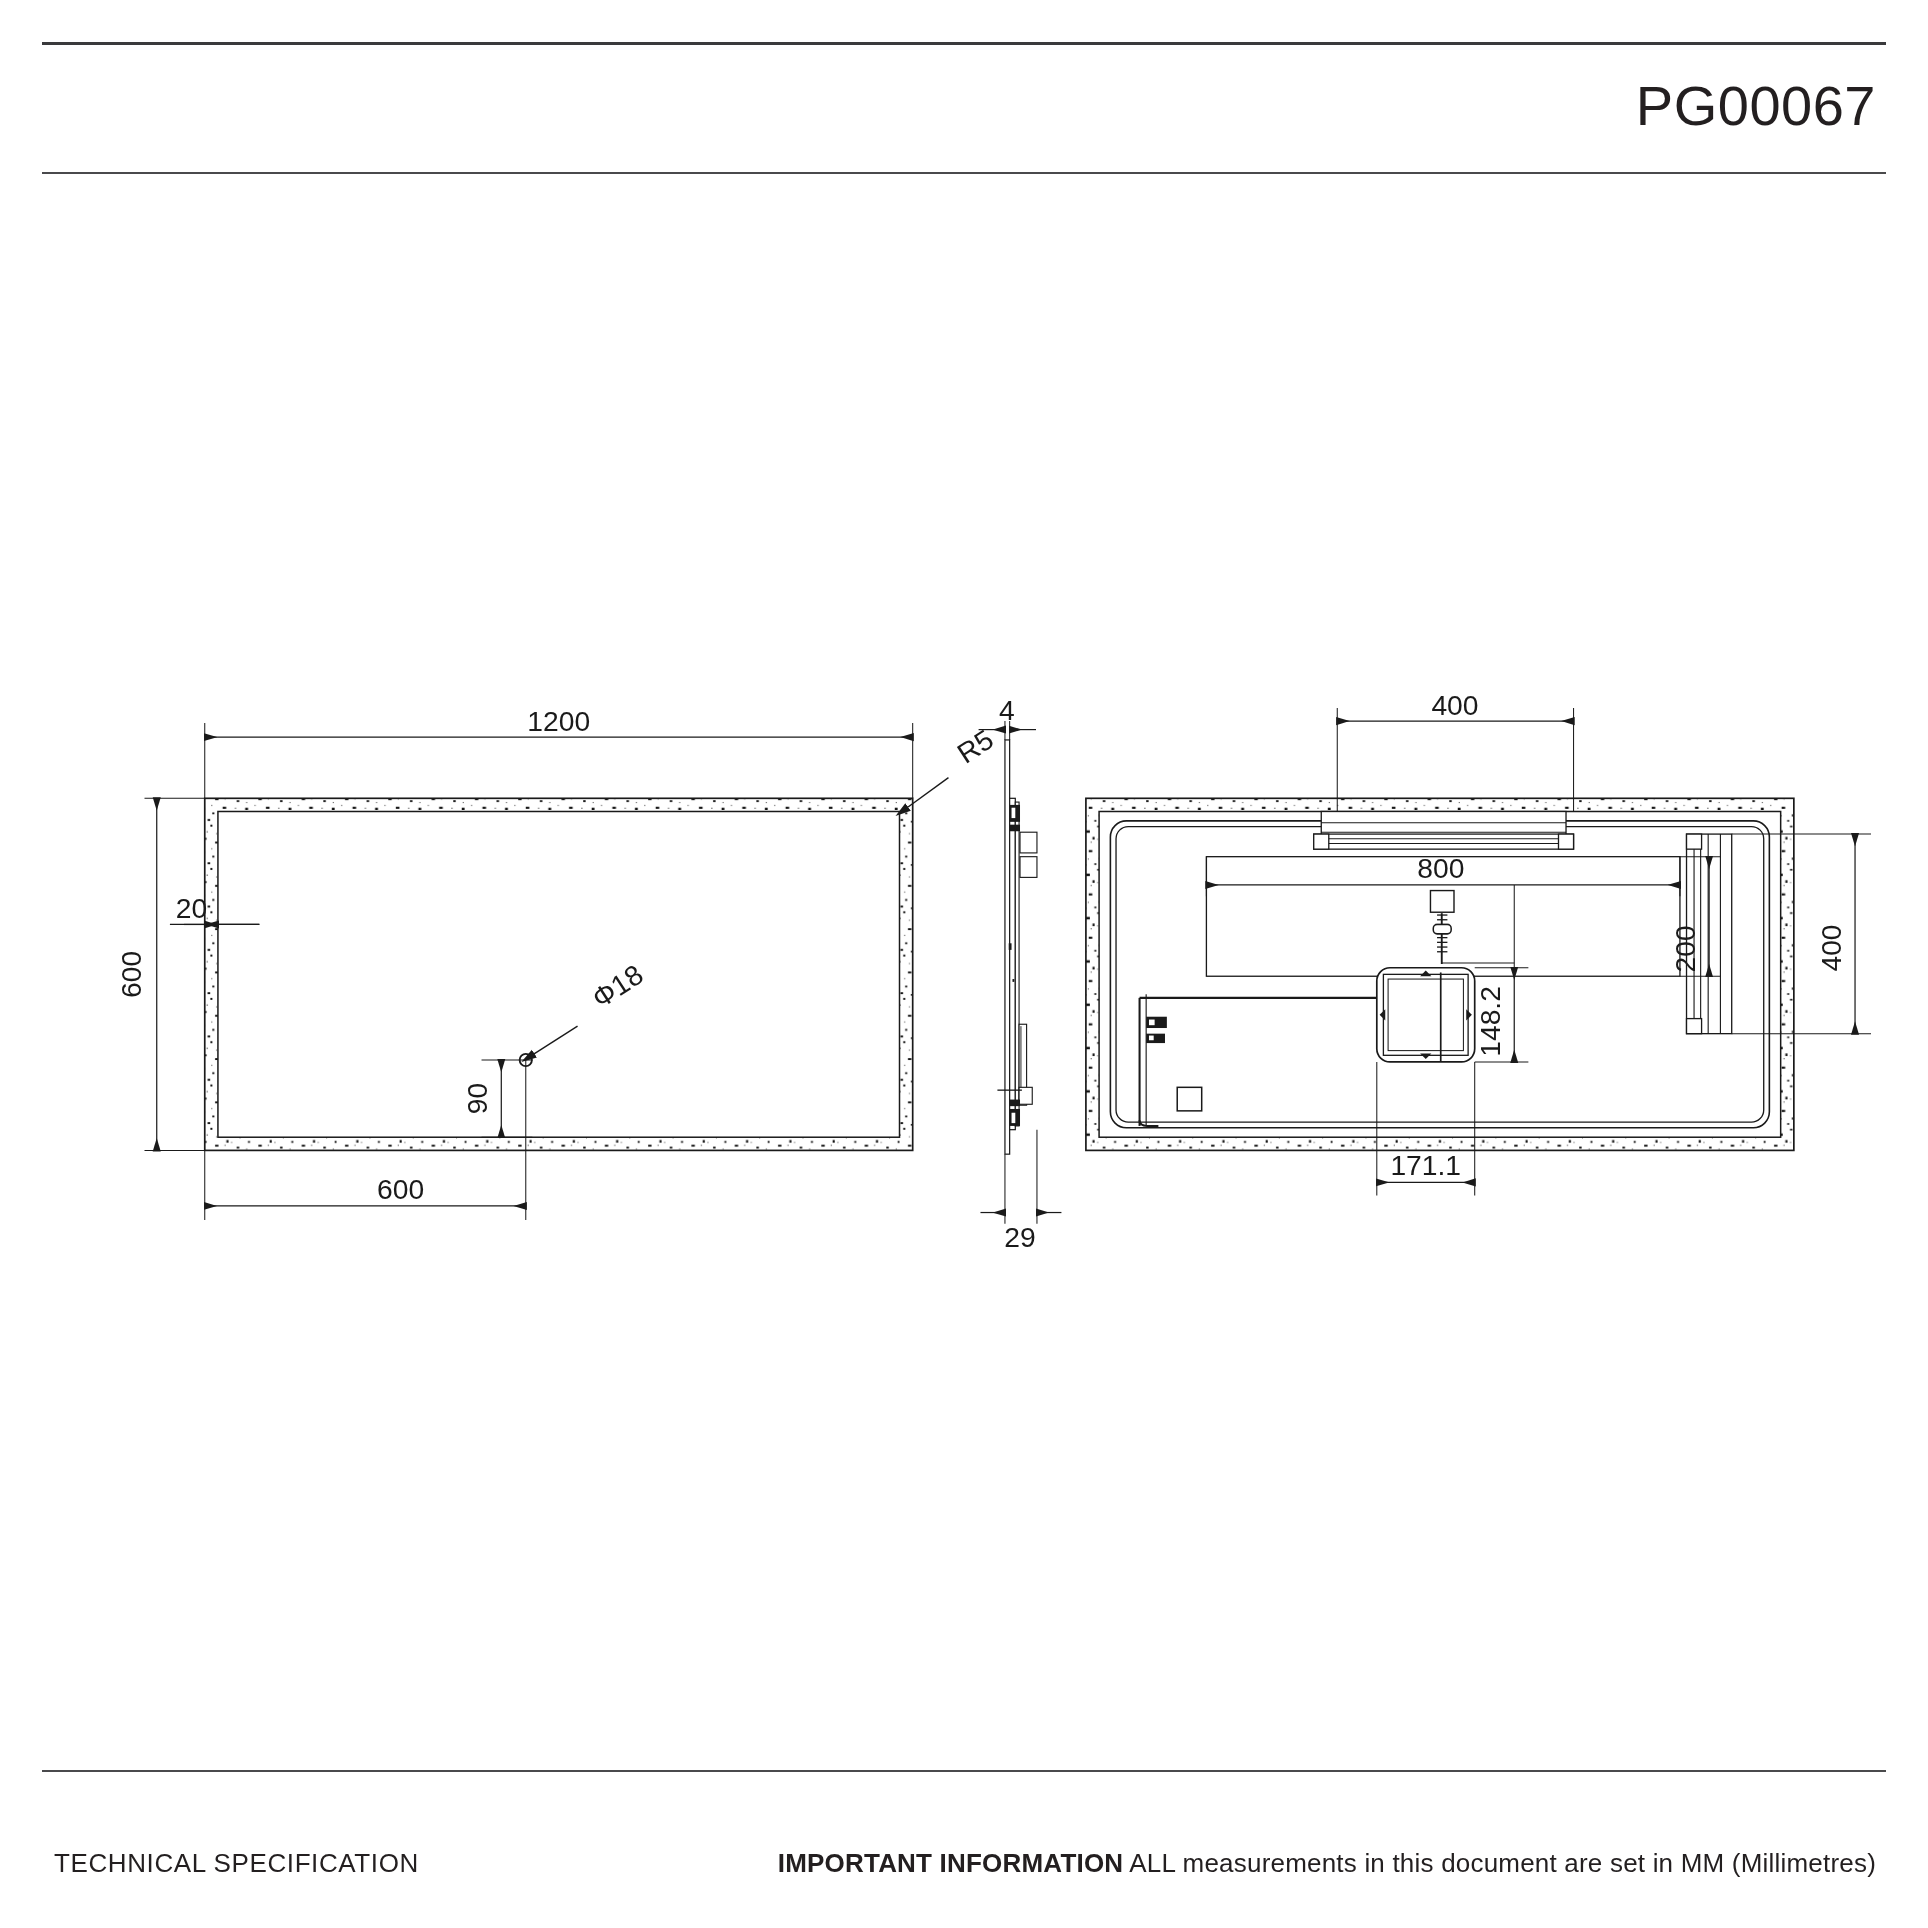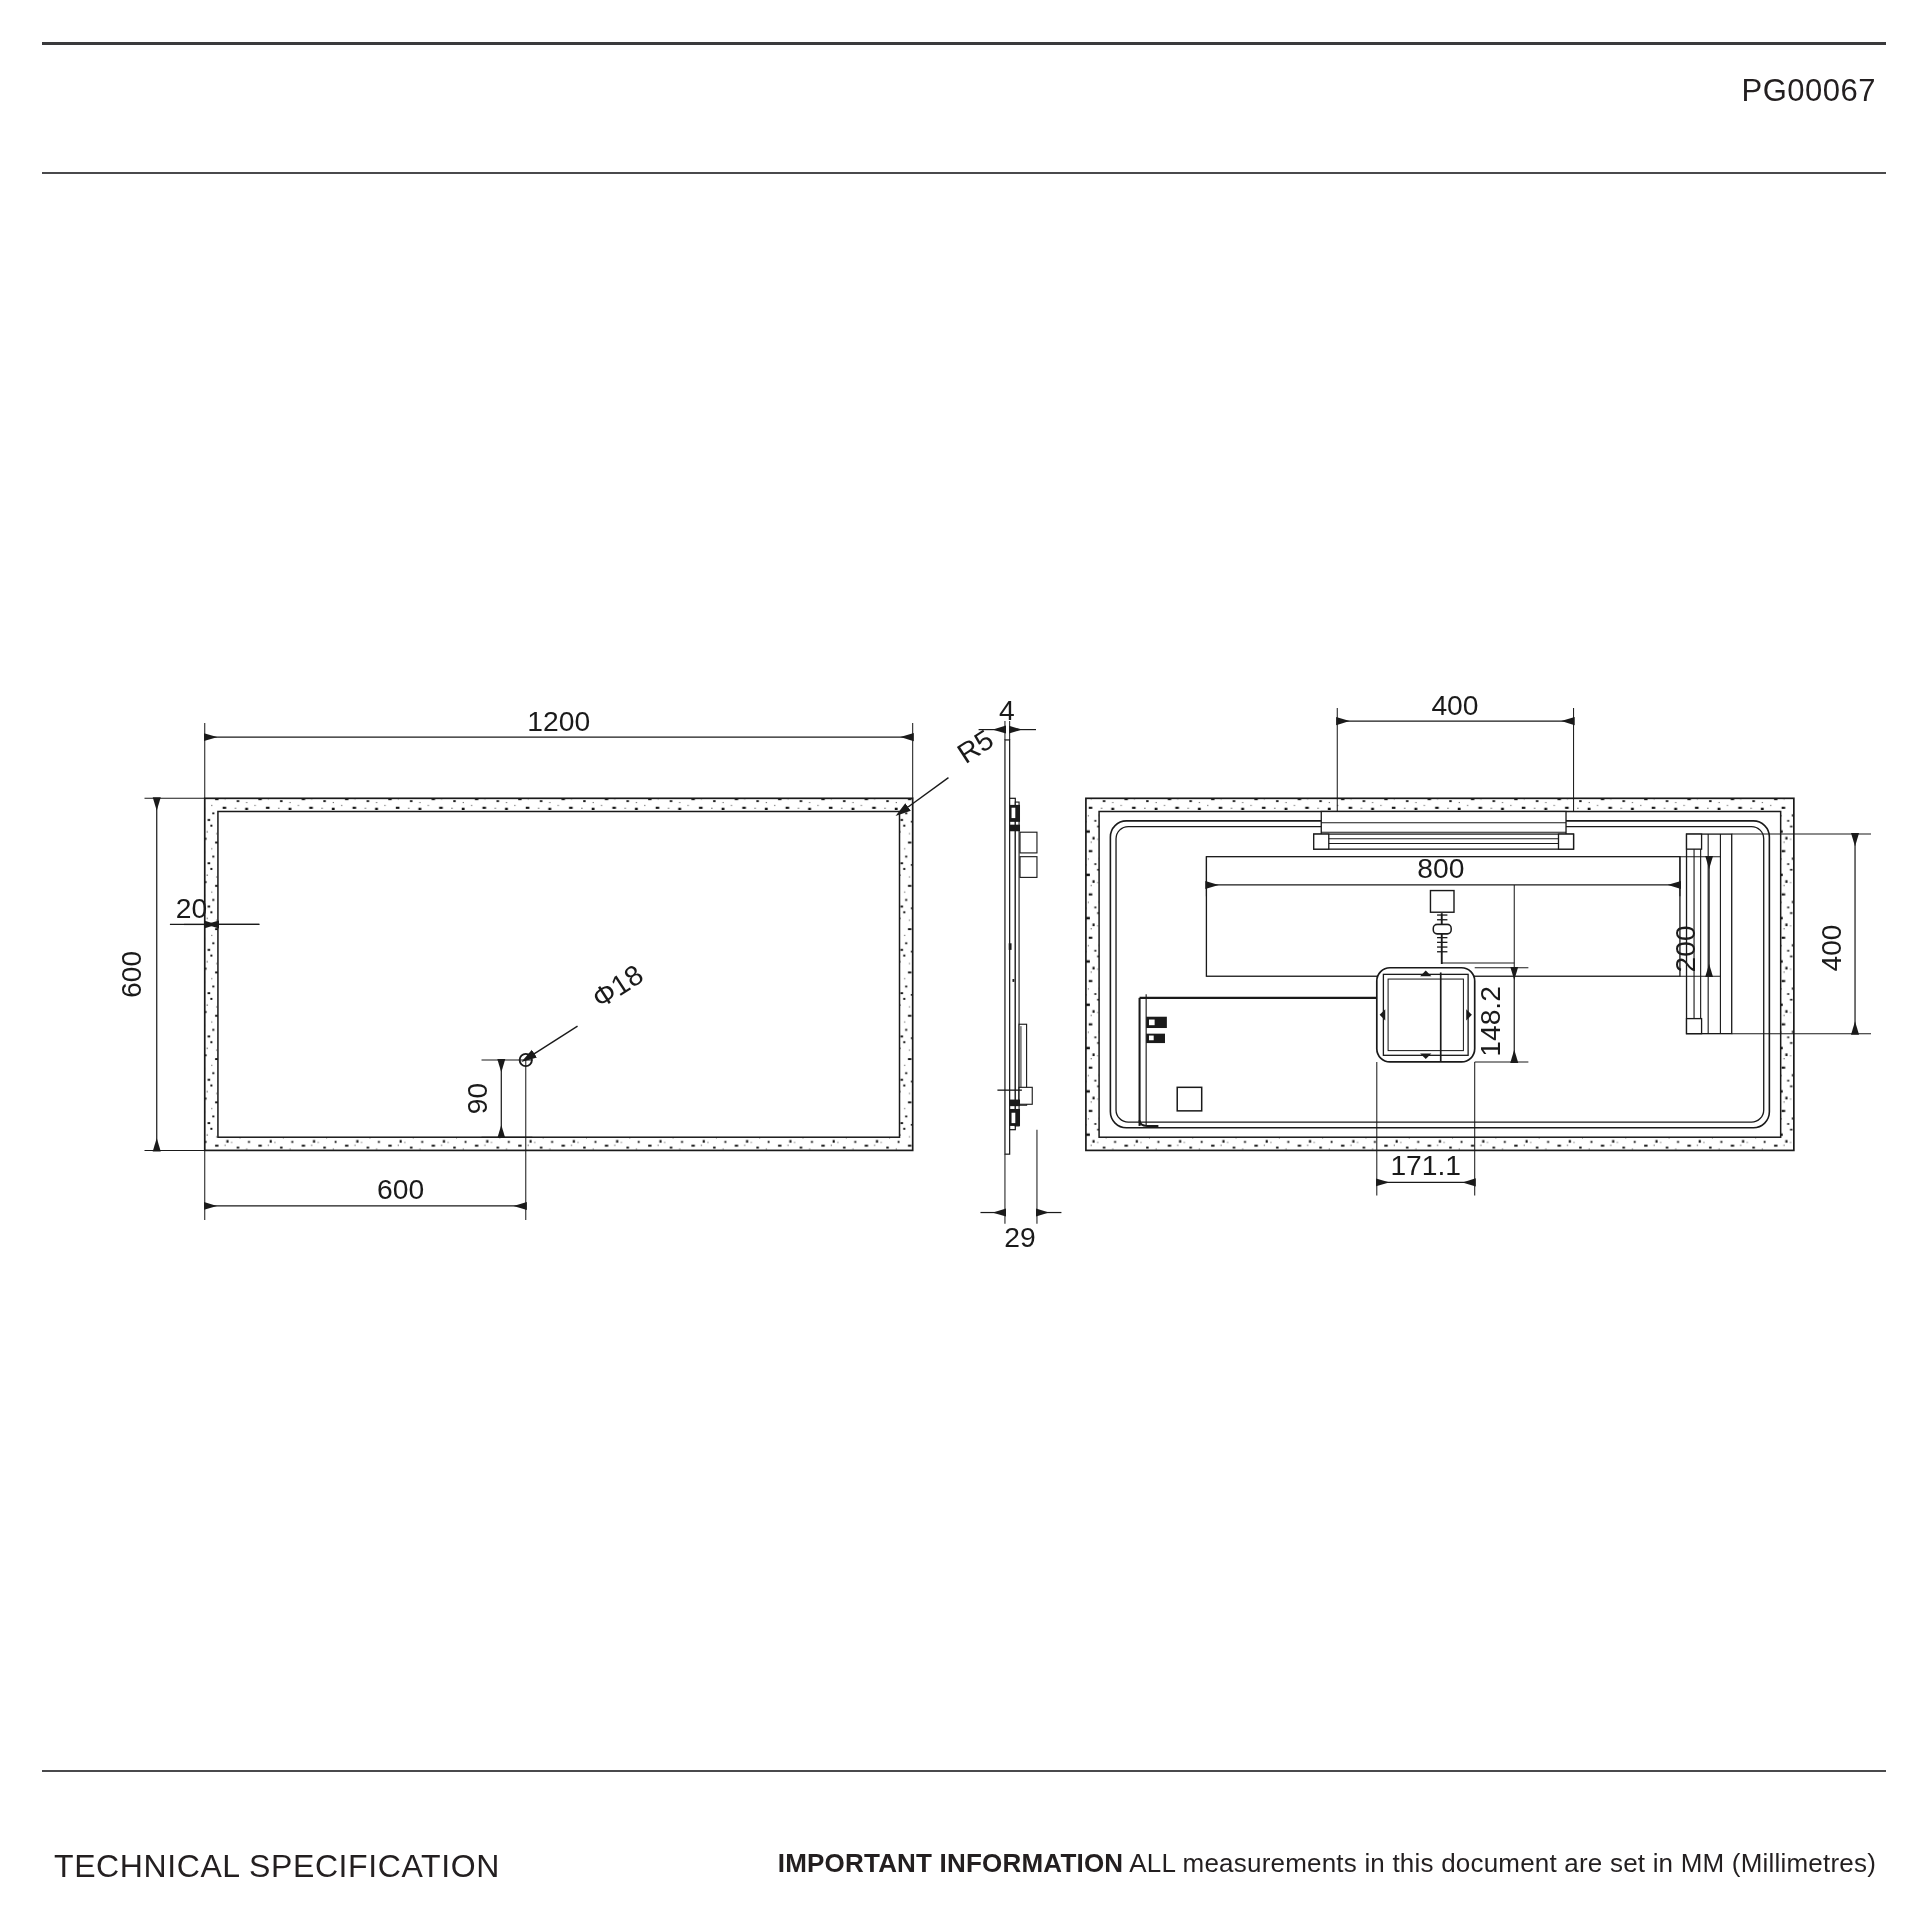--- a/index.html
+++ b/index.html
@@ -39,34 +39,34 @@
     font-size: 41px;
     font-weight: 400;
     letter-spacing: 0.2px;
     color: #231f20;
     white-space: nowrap;
   }
   #doc-code {
     position: absolute;
     right: 52px;
     top: 73px;
-    font-size: 31px;
+    font-size: 56px;
     font-weight: 400;
     letter-spacing: 0.5px;
     color: #231f20;
     white-space: nowrap;
     text-align: right;
   }
 
   
   #footer-left {
     position: absolute;
     left: 54px;
     top: 1848px;
-    font-size: 32px;
+    font-size: 26px;
     letter-spacing: 0.6px;
     color: #231f20;
     white-space: nowrap;
   }
   #footer-right {
     position: absolute;
     right: 52px;
     top: 1848px;
     font-size: 26px;
     letter-spacing: 0.2px;

